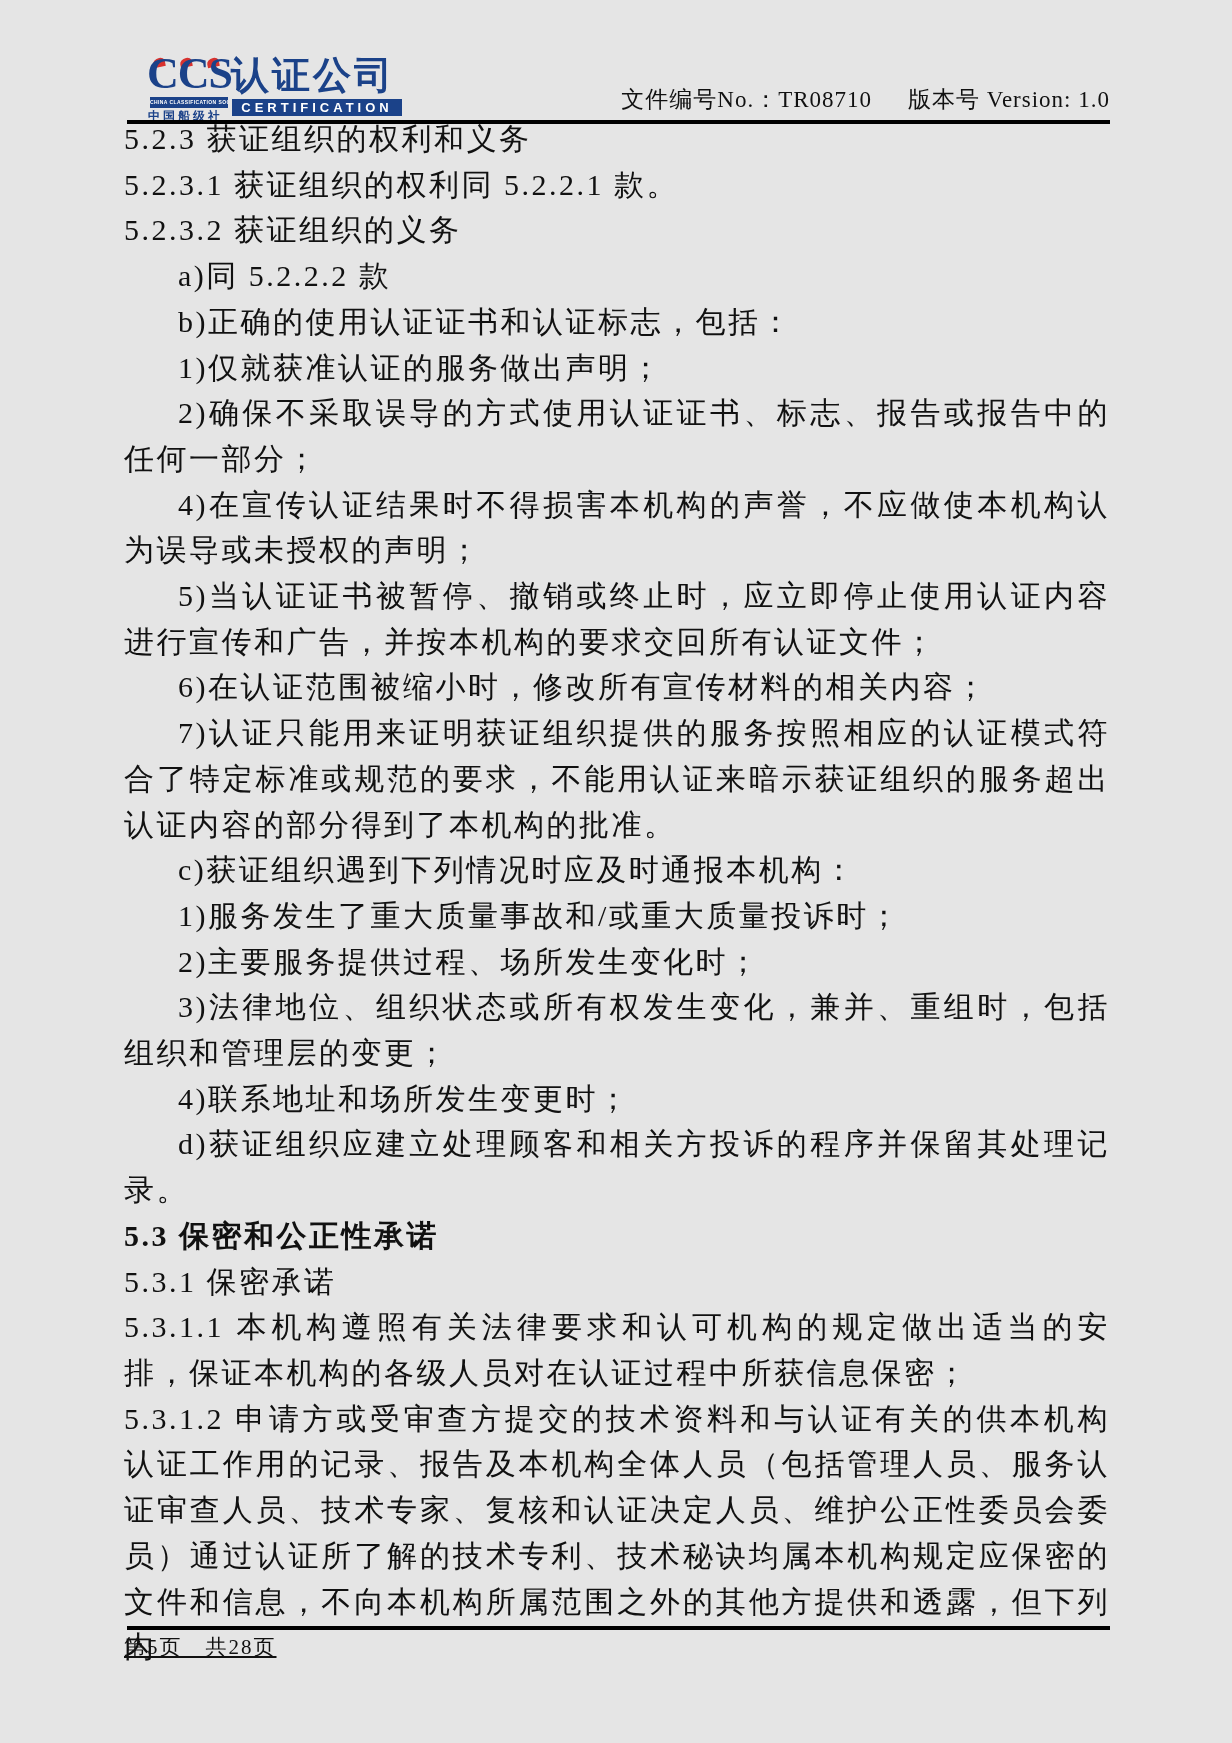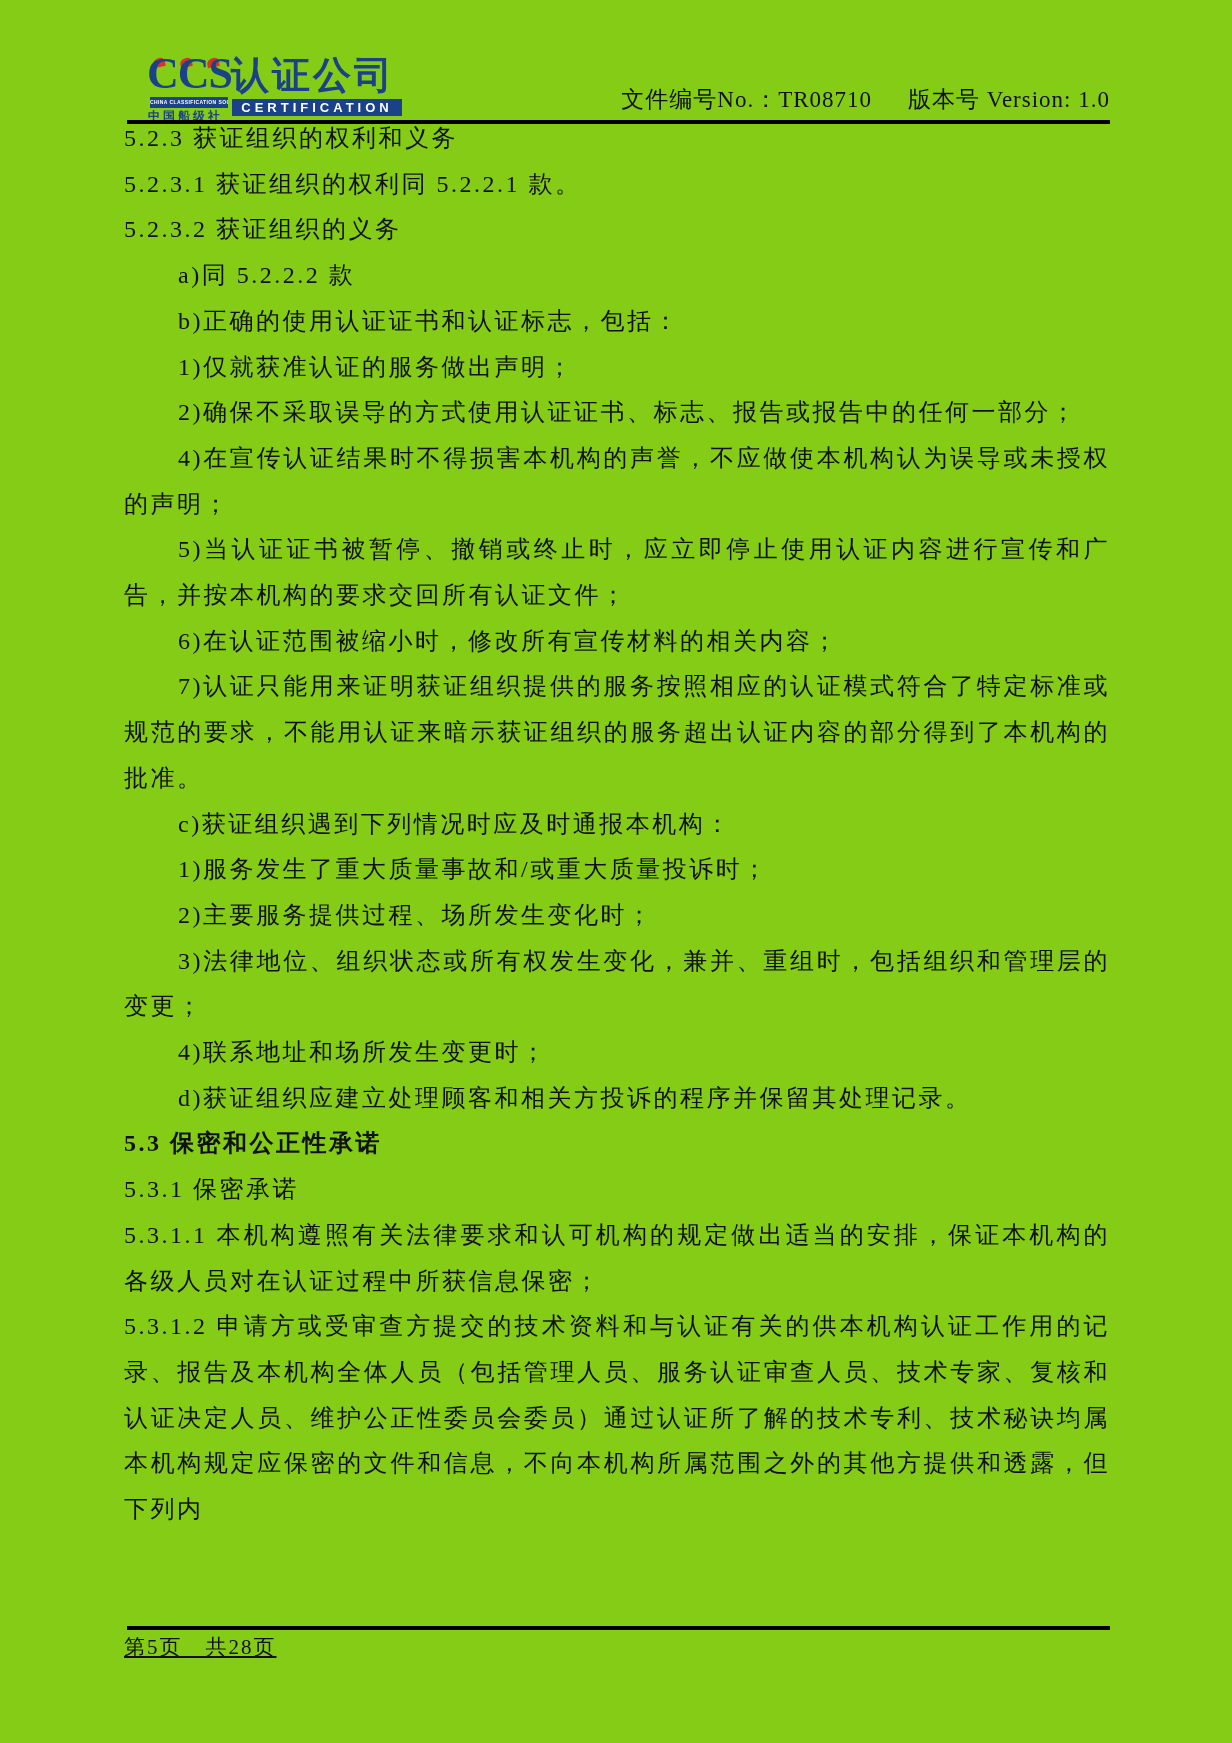--- a/index.html
+++ b/index.html
@@ -1,21 +1,21 @@
 <!DOCTYPE html>
 <html><head>
 <meta charset="utf-8">
 <style>
   html, body { margin: 0; padding: 0; background: #888; }
   .page {
     position: relative;
     width: 1232px;
     height: 1743px;
     margin: 0 auto;
-    background: #84cc16;
+    background: #e5e5e5;
     font-family: "Liberation Serif", "DejaVu Serif", serif;
     color: #111;
     overflow: hidden;
   }
 
   
   .logo { position: absolute; left: 127px; top: 46px; width: 290px; height: 78px; }
   .ccs-word {
     position: absolute; left: 20px; top: 8px;
     font-family: "Liberation Serif", serif;
@@ -62,21 +62,21 @@
     font-size: 23px; letter-spacing: 1px; white-space: nowrap;
   }
   .header-rule {
     position: absolute; left: 127px; right: 122px; top: 120px; height: 4px;
     background: #000;
   }
 
   
   .doc-body {
     position: absolute; left: 124px; top: 116px; width: 986px;
-    font-size: 24px; line-height: 45.7px; letter-spacing: 2.5px;
+    font-size: 30px; line-height: 45.7px; letter-spacing: 2.5px;
     text-align: justify;
   }
   .doc-body p { margin: 0; padding: 0; }
   .doc-body p.indent { text-indent: 54px; }
   .doc-body p.bold { font-weight: bold; }
 
   
   .footer-rule {
     position: absolute; left: 127px; right: 122px; top: 1626px; height: 4px;
     background: #000;

